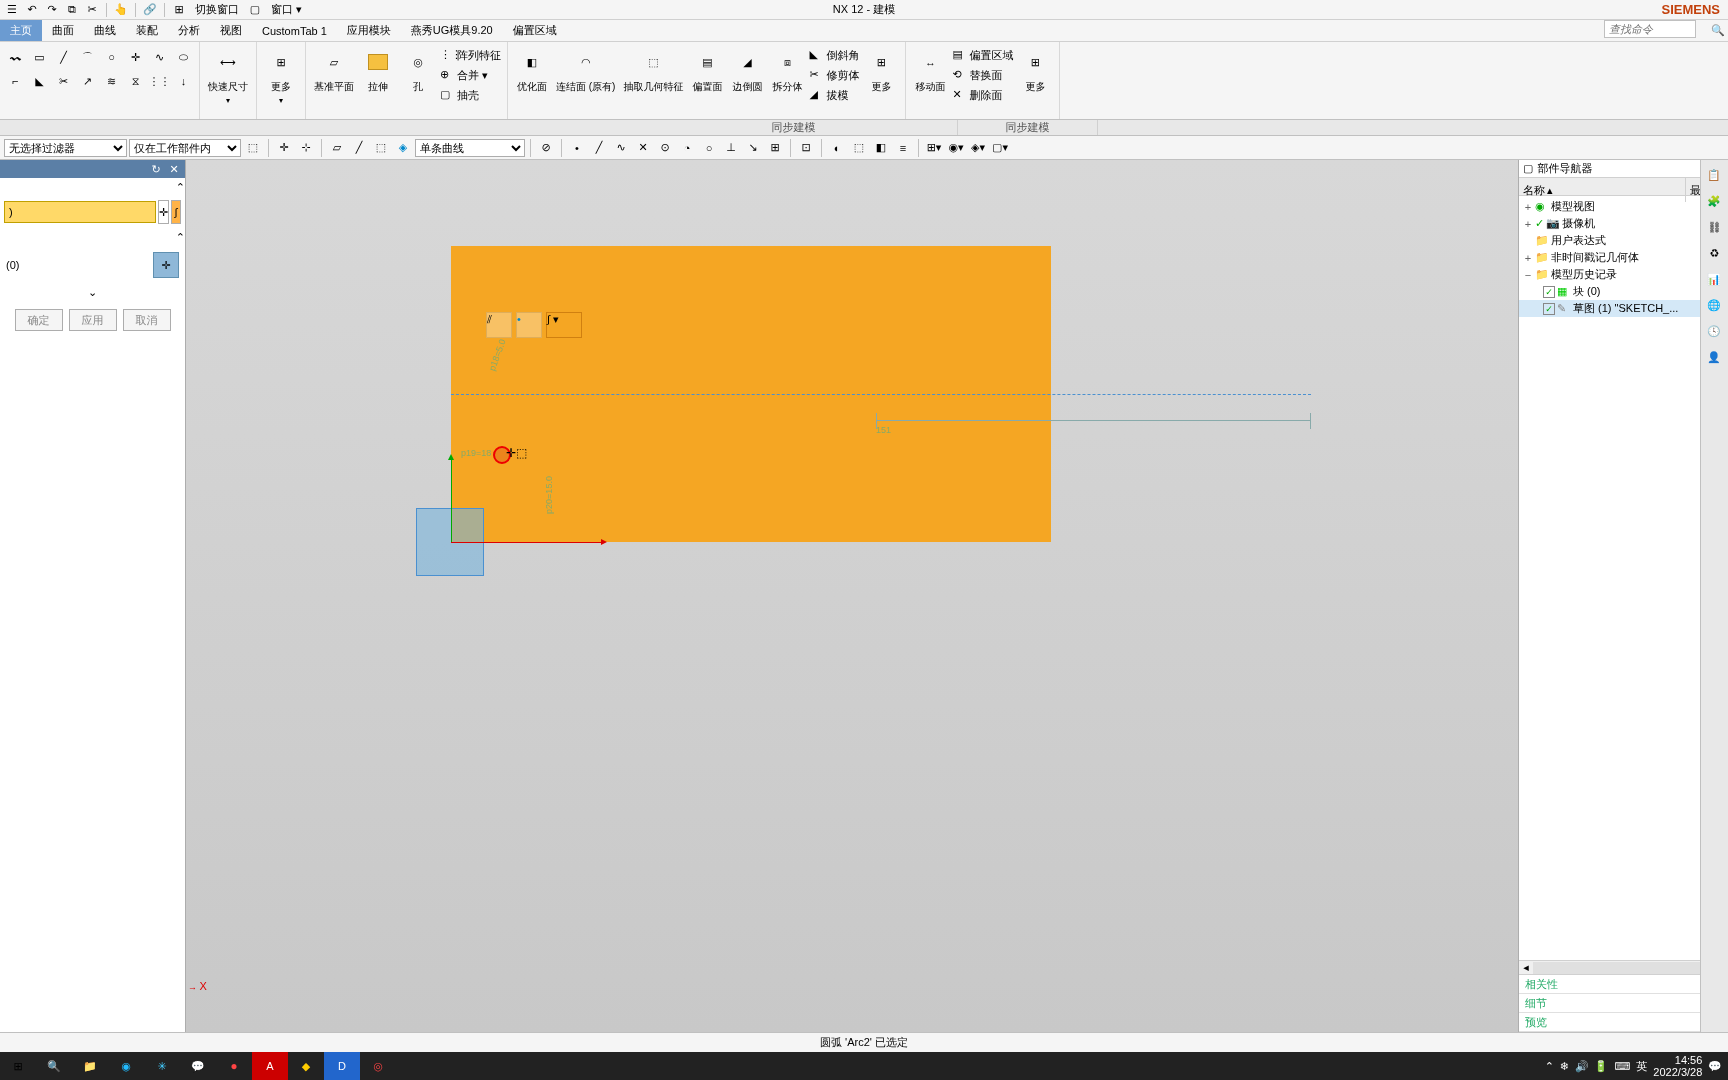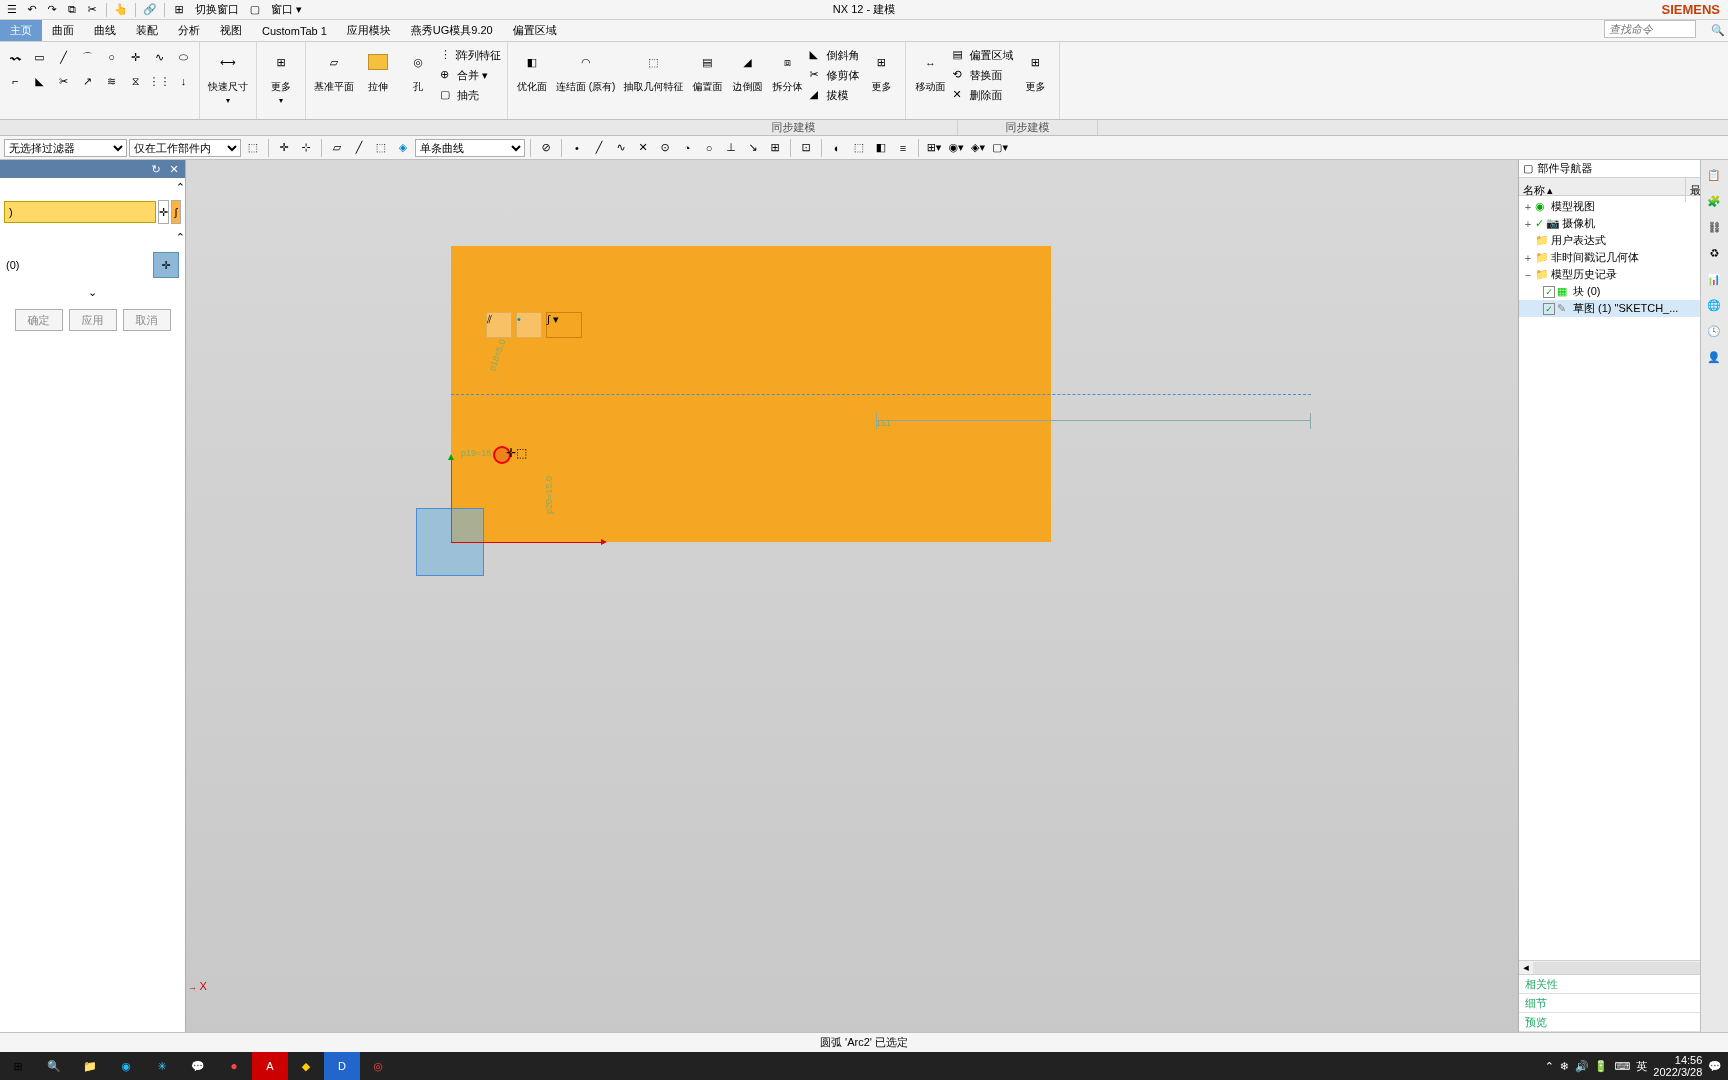--- a/index.html
+++ b/index.html
@@ -367,21 +367,21 @@
       <button>应用</button>
       <button>取消</button>
     </div>
   </div>
 
   <div class="canvas">
     <div class="orange-rect"></div>
     <div class="blue-sq"></div>
     <div class="center-line-h"></div>
     <div class="dim-line-h"></div>
-    <div class="dim-text" style="left:690px;top:258px">151</div>
+    <div class="dim-text" style="left:690px;top:265px">151</div>
     <div class="axis-y"></div>
     <div class="axis-x"></div>
     <div class="dim-text" style="left:295px;top:190px;transform:rotate(-70deg)">p18=5.0</div>
     <div class="dim-text" style="left:275px;top:288px">p19=18</div>
     <div class="dim-text" style="left:344px;top:330px;transform:rotate(-90deg)">p20=15.0</div>
     <div class="red-circle"></div>
     <div style="position:absolute;left:320px;top:286px;font-size:12px">✛⬚</div>
     <div class="mini-toolbar">
       <div class="mt-btn">⫽</div>
       <div class="mt-btn" style="color:#08c">•</div>

